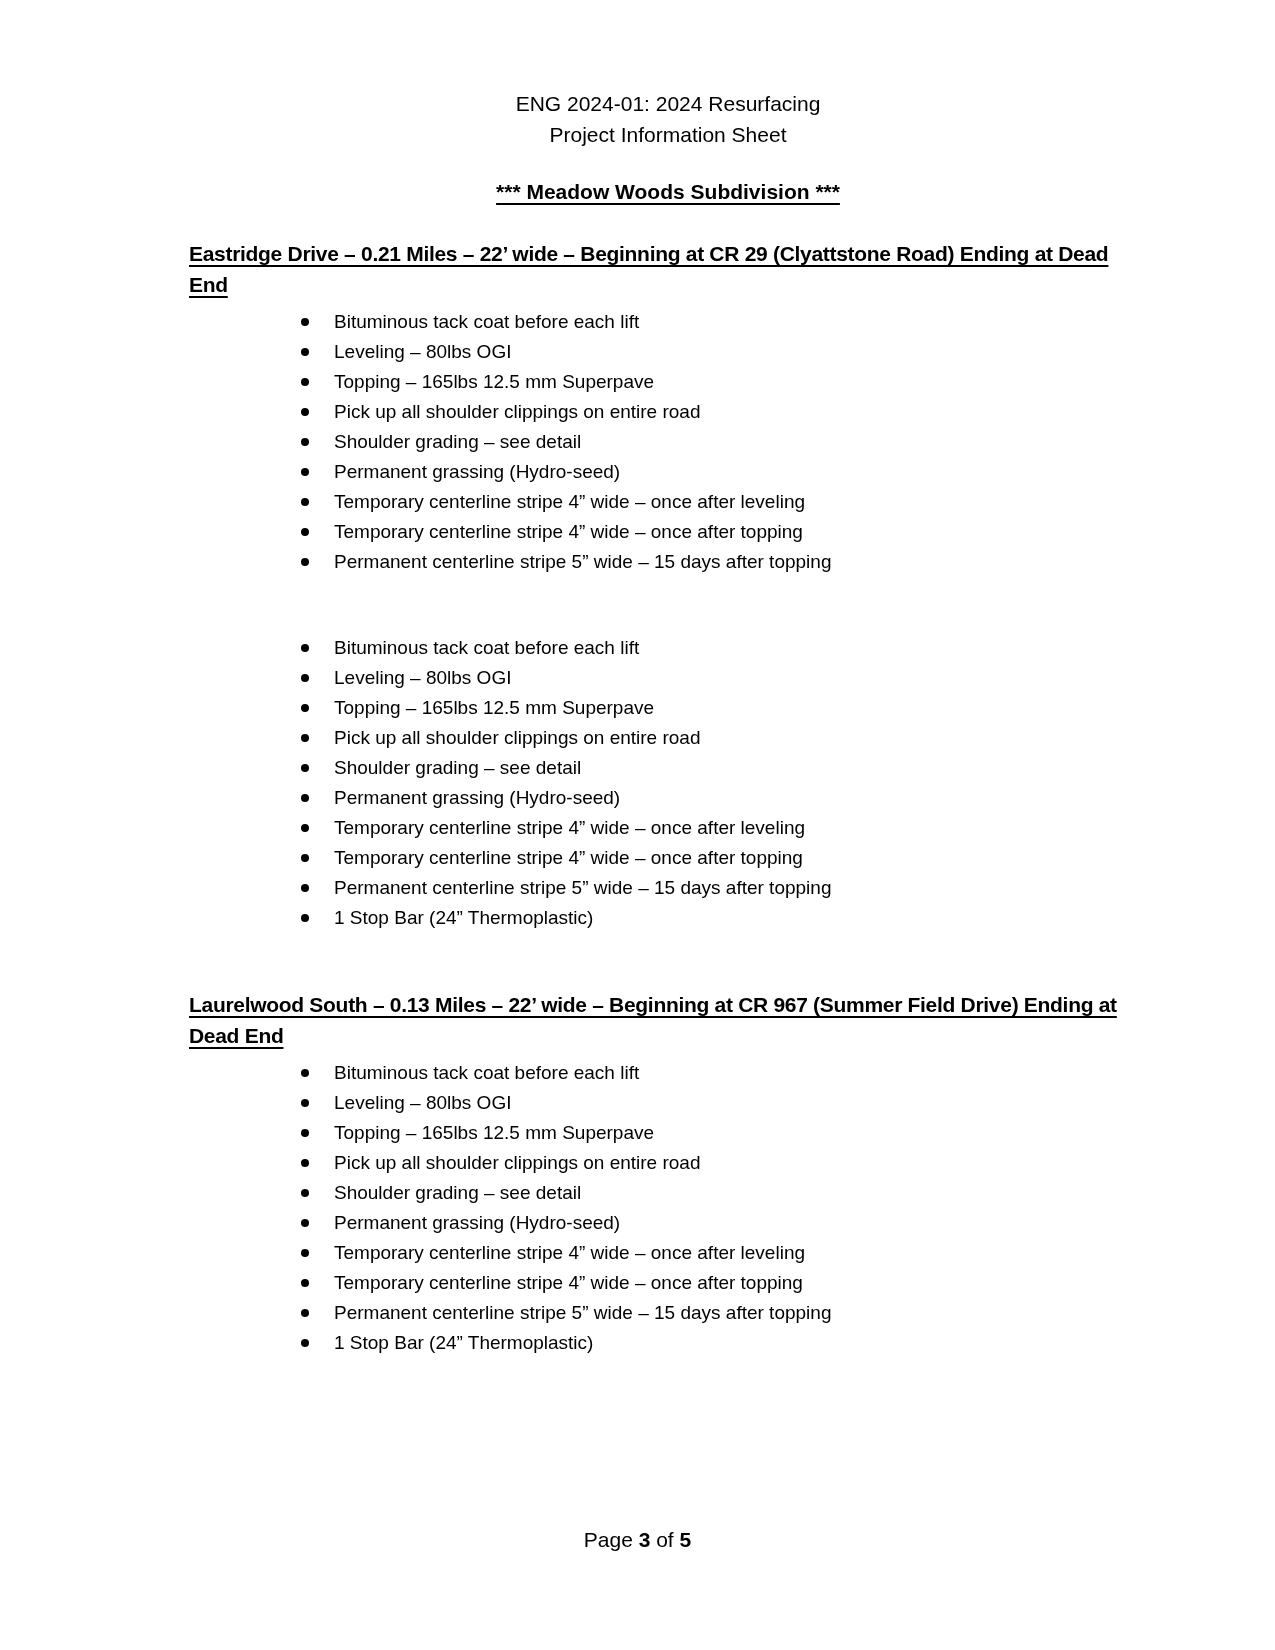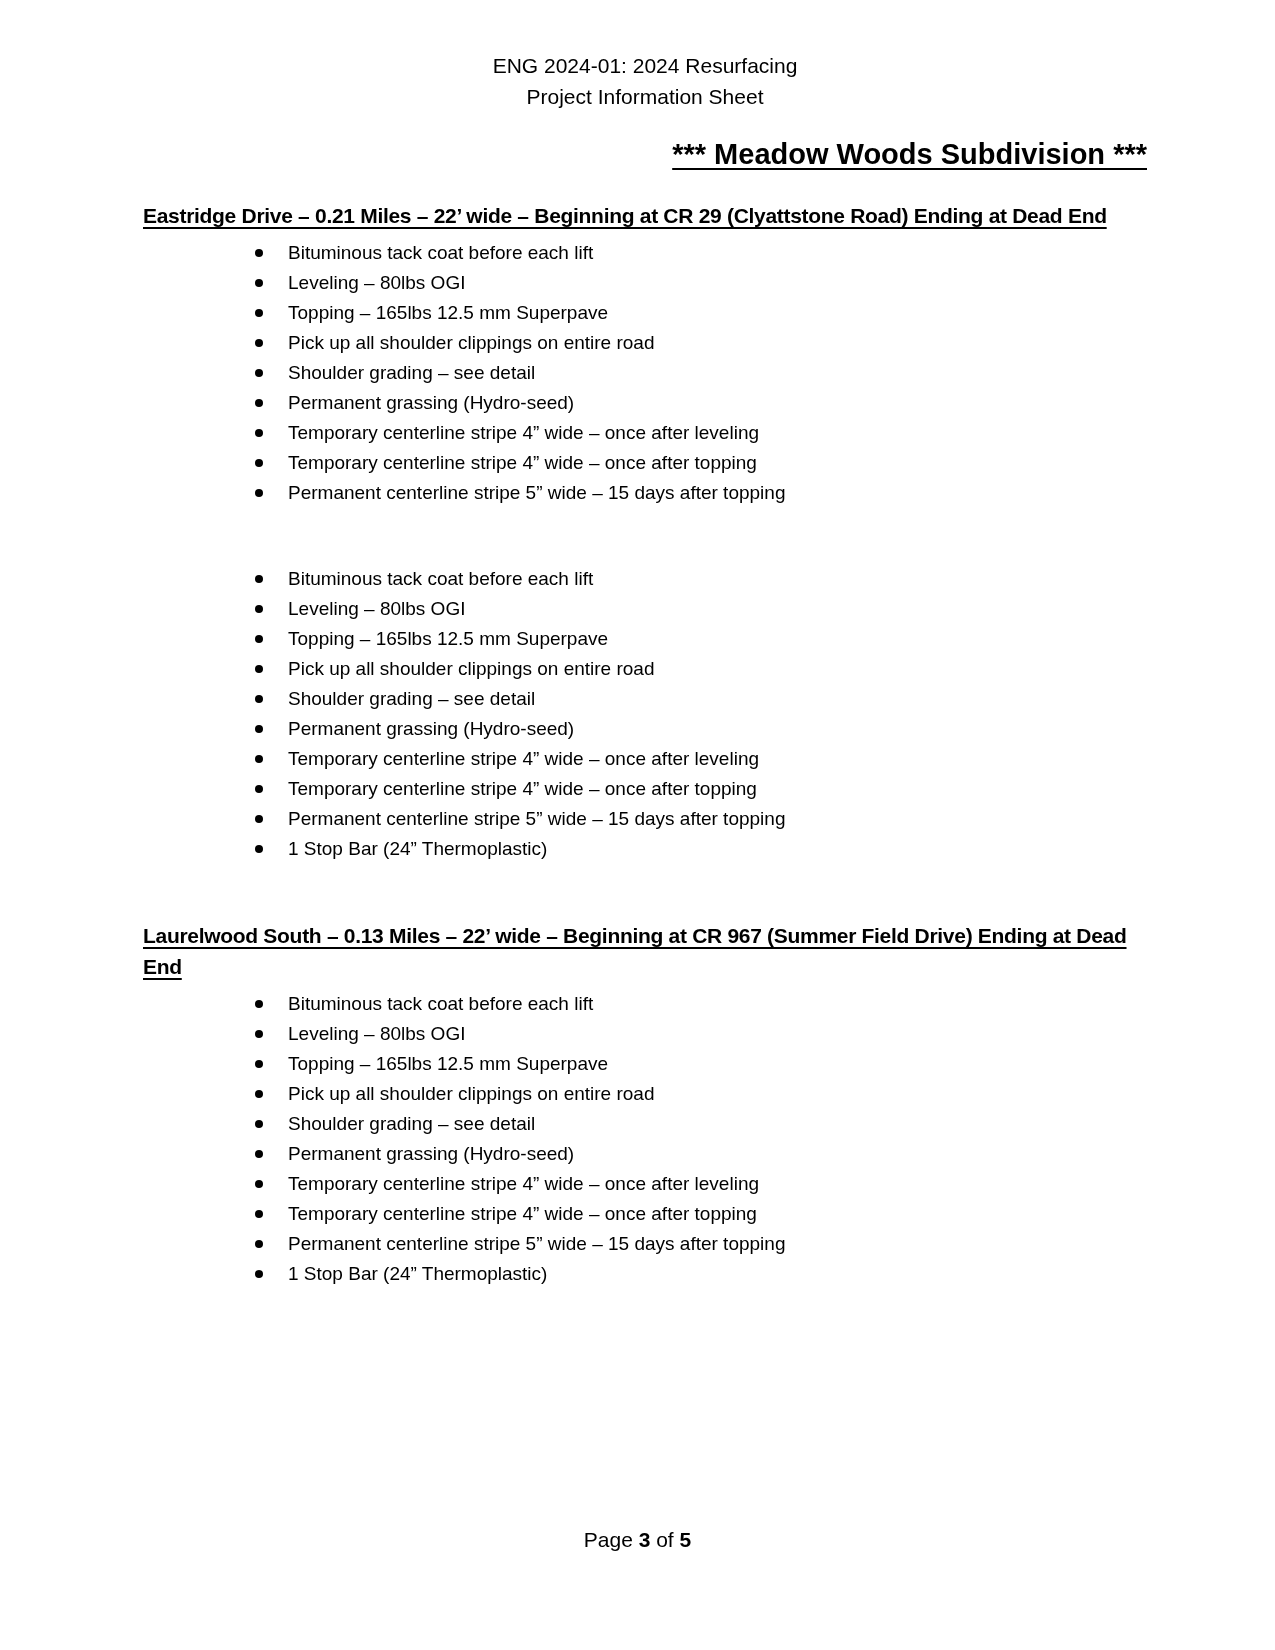--- a/index.html
+++ b/index.html
@@ -8,31 +8,32 @@
     position: relative;
     width: 1275px;
     height: 1650px;
     margin: 0 auto;
     background: #ffffff;
     font-family: "Liberation Sans", sans-serif;
     color: #000000;
     overflow: hidden;
   }
   .content {
-    padding: 50px 128px 0 143px; 
+    padding: 88px 128px 0 143px; 
+    margin-left: 46px;
   }
   .doc-header {
     text-align: center;
     font-size: 21px;
     line-height: 31px;
   }
   .subdivision-title {
     margin-top: 27px;
-    text-align: right;
-    font-size: 29px;
+    text-align: center;
+    font-size: 21px;
     font-weight: bold;
     line-height: 30px;
   }
   .underlined {
     text-decoration: underline;
     text-decoration-thickness: 2px;
     text-underline-offset: 4px;
   }
   .section { margin-top: 56px; }
   .section.first { margin-top: 31px; }

